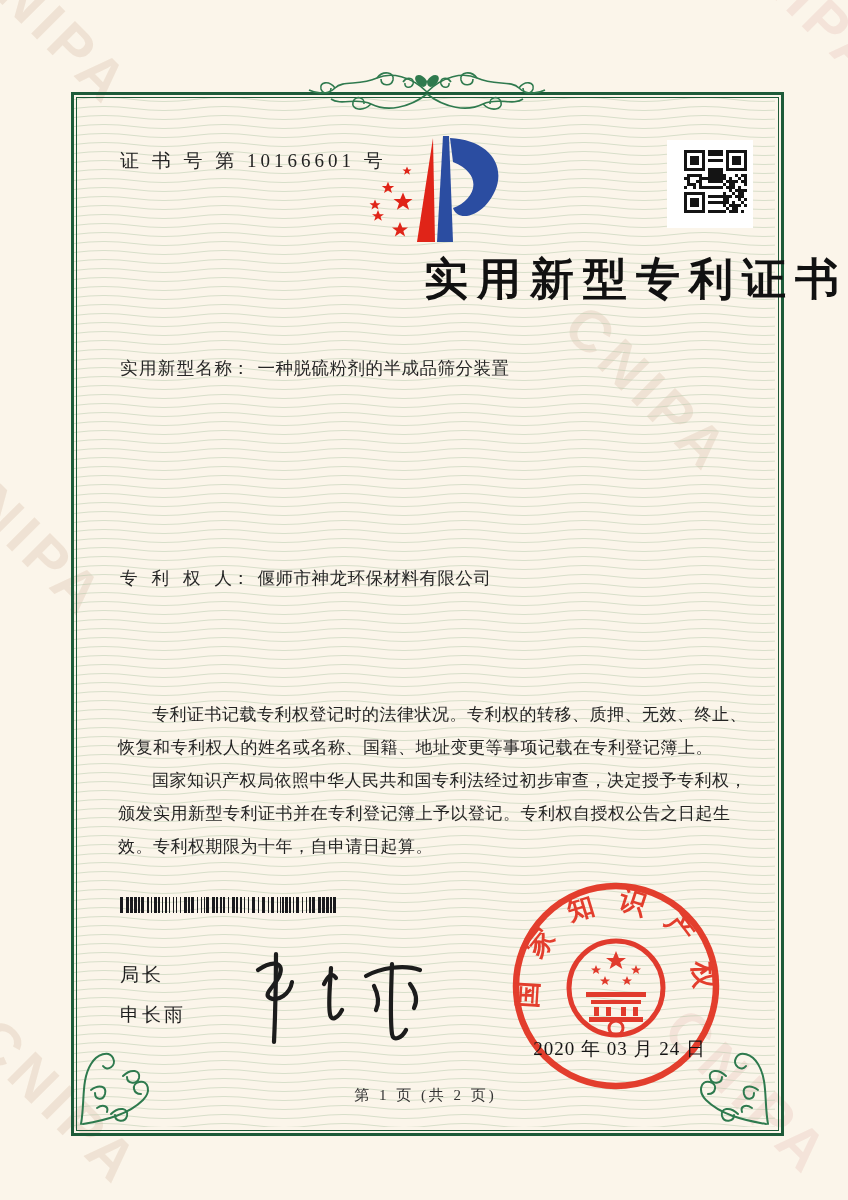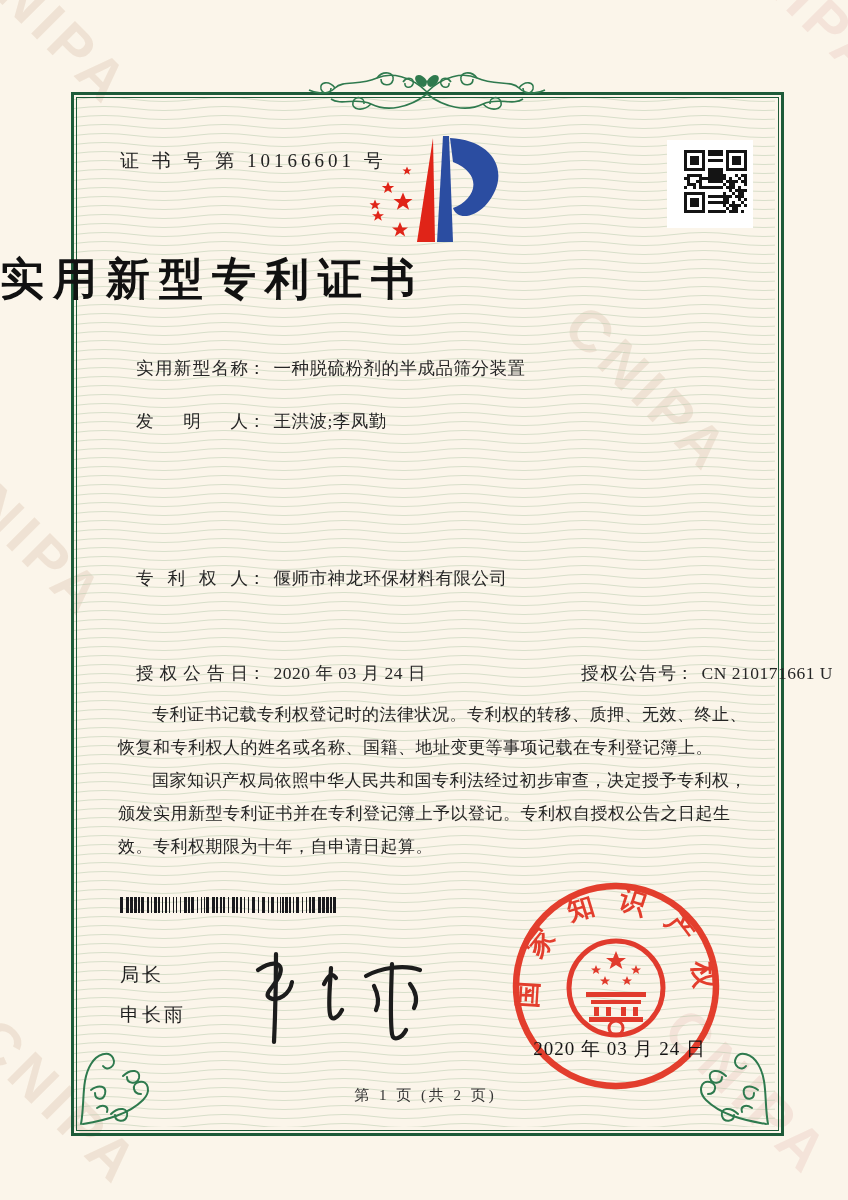--- a/index.html
+++ b/index.html
@@ -19,25 +19,25 @@
   .waves{position:absolute;left:74px;top:95px;width:701px;height:1032px;z-index:1;opacity:.55;}
 
   .flourish{position:absolute;z-index:2;}
   .flourish.br{transform:scaleX(-1);}
 
   
   .certno{position:absolute;left:120px;top:148px;z-index:3;font-size:19px;letter-spacing:4px;color:#222;}
   .logo{position:absolute;left:345px;top:130px;z-index:3;}
   .qrbox{position:absolute;left:667px;top:140px;width:86px;height:88px;background:#fff;z-index:3;}
   .qr{position:absolute;left:17px;top:10px;width:63px;height:63px;background:#fff;}
-  .title{position:absolute;left:0;top:250px;width:100%;text-align:left;z-index:3;
+  .title{position:absolute;left:0;top:250px;width:100%;text-align:right;z-index:3;
          font-size:44px;font-weight:bold;letter-spacing:9px;color:#111;}
 
   
-  .row{position:absolute;left:136px;z-index:3;font-size:17.5px;color:#262626;white-space:nowrap;}
+  .row{position:absolute;left:120px;z-index:3;font-size:17.5px;color:#262626;white-space:nowrap;}
   .lbl{display:inline-block;width:112px;text-align:justify;text-align-last:justify;vertical-align:bottom;}
   .colon{display:inline-block;margin-right:8px;}
   .val{letter-spacing:.5px;}
   .grant-no{position:absolute;left:445px;top:0;}
   .grant-no .lbl{width:95px;}
 
   
   .paras{position:absolute;left:118px;top:698px;width:642px;z-index:3;color:#242424;}
   .paras p{margin:0;font-size:17px;line-height:33px;text-indent:2em;letter-spacing:.5px;}
 
@@ -376,33 +376,22 @@
         <i style="position: absolute; left: 18px; top: 57px; width: 3px; height: 3px; background: rgb(20, 20, 20);"></i>
         <i style="position: absolute; left: 18px; top: 60px; width: 3px; height: 3px; background: rgb(20, 20, 20);"></i>
       </div>
   </div>
 
   <div class="title">实用新型专利证书</div>
 
   <div class="row" style="top:356px;">
     <span class="lbl">实用新型名称</span><span class="colon">：</span><span class="val">一种脱硫粉剂的半成品筛分装置</span>
   </div>
-  <div class="row" style="top:409px;">
-    <span class="lbl">发明人</span><span class="colon">：</span><span class="val">王洪波;李凤勤</span>
-  </div>
   <div class="row" style="top:566px;">
     <span class="lbl">专利权人</span><span class="colon">：</span><span class="val">偃师市神龙环保材料有限公司</span>
-  </div>
-  <div class="row" style="top:661px;width:640px;">
-    <span>
-      <span class="lbl">授权公告日</span><span class="colon">：</span><span class="val">2020 年 03 月 24 日</span>
-    </span>
-    <span class="grant-no">
-      <span class="lbl">授权公告号</span><span class="colon">：</span><span class="val">CN 210171661 U</span>
-    </span>
   </div>
 
   <div class="paras">
     <p>专利证书记载专利权登记时的法律状况。专利权的转移、质押、无效、终止、恢复和专利权人的姓名或名称、国籍、地址变更等事项记载在专利登记簿上。</p>
     <p>国家知识产权局依照中华人民共和国专利法经过初步审查，决定授予专利权，颁发实用新型专利证书并在专利登记簿上予以登记。专利权自授权公告之日起生效。专利权期限为十年，自申请日起算。</p>
   </div>
 
   <div class="barcode">
       <i style="position:absolute;left:0px;top:0;width:3px;height:100%;background:#1a1a1e;"></i>
       <i style="position:absolute;left:6px;top:0;width:3px;height:100%;background:#1a1a1e;"></i>

